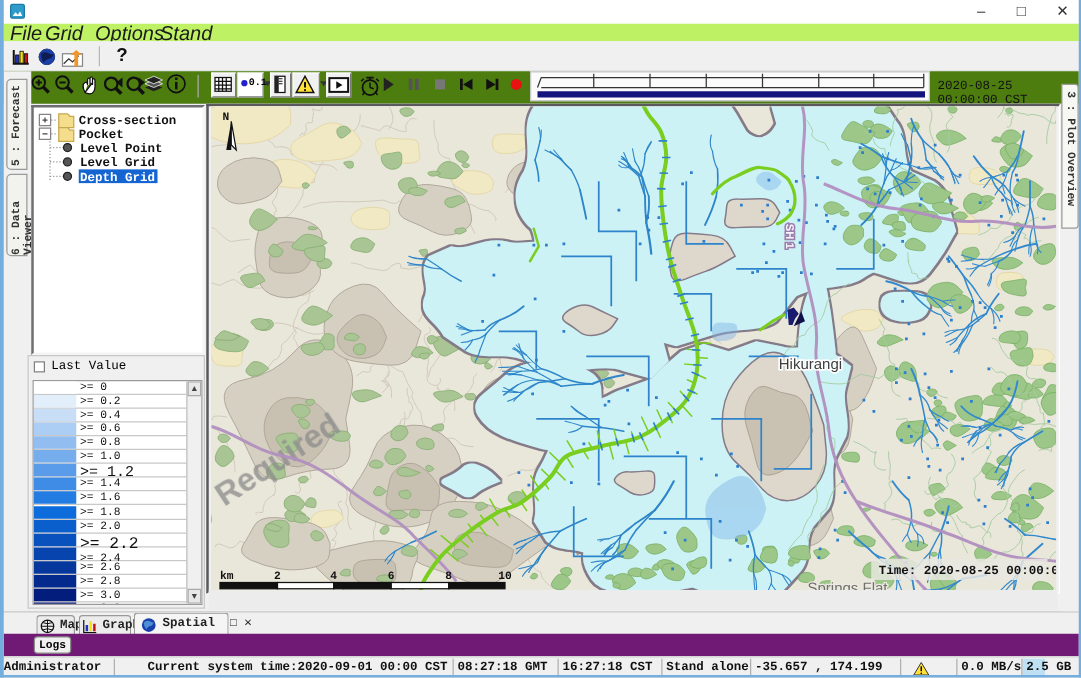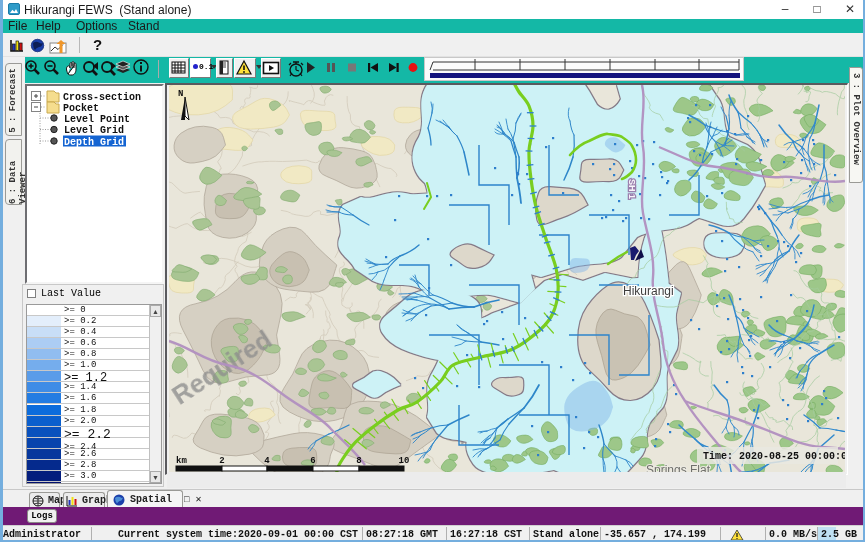--- a/index.html
+++ b/index.html
@@ -4,24 +4,24 @@
 html,body { width:865px; height:542px; overflow:hidden; }
 body { position:relative; font-family:"Liberation Sans",sans-serif; background:#f0f0f0; }
 .abs { position:absolute; }
 .mono { font-family:"Liberation Mono",monospace; }
 #wborder { left:0; top:0; width:865px; height:542px; border-left:3px solid #74aede; border-right:2px solid #74aede; border-bottom:2px solid #74aede; pointer-events:none; z-index:50; }
 #titlebar { left:0; top:0; width:865px; height:19px; background:#fff; }
 #title-ic { left:8px; top:3px; width:12px; height:12px; background:#2e9bc8; border:1px solid #1a7ba8; border-radius:2px; }
 #title-ic:before { content:""; position:absolute; left:1px; top:5px; width:8px; height:4px; background:#fff; clip-path:polygon(0 100%,30% 20%,55% 70%,75% 0,100% 100%); }
 #titletext { left:24px; top:3px; font-size:12px; color:#1a1a1a; }
 .winbtn { top:0px; width:30px; height:19px; color:#333; font-size:12px; text-align:center; line-height:18px; }
-#menubar { left:3px; top:19px; width:860px; height:14px; background:#14b8a6; font-size:12px; color:#1a1a1a; }
+#menubar { left:3px; top:19px; width:860px; height:14px; background:#bef264; font-size:16px; color:#1a1a1a;font-style:italic; }
 #menubar span { position:absolute; top:0px; }
 #toolbar1 { left:3px; top:33px; width:860px; height:24px; background:#f0f0f0; border-bottom:1px solid #e2e2e2; }
-#toolbar2 { left:3px; top:57px; width:860px; height:26px; background:#14b8a6; }
+#toolbar2 { left:3px; top:57px; width:860px; height:26px; background:#4d7c0f; }
 #mainpanel { left:165px; top:83px; width:683px; height:392px; background:#f0f0f0; border-top:2px solid #5a5a5e; border-left:2px solid #5a5a5e; border-right:1px solid #fff; border-bottom:1px solid #fff; }
 #mapwrap { left:169px; top:85px; width:676px; height:387px; overflow:hidden; background:#e9e6da; }
 #belowmap { left:167px; top:472px; width:679px; height:16px; background:#ececec; }
 #treepanel { left:25px; top:84px; width:139px; height:200px; background:#fff; border:2px solid; border-color:#6e6e72 #f5f5f5 #f5f5f5 #6e6e72; }
 #legendpanel { left:22px; top:284px; width:142px; height:203px; background:#f0f0f0; border:1px solid #c8c8c8; }
 #lefttabs { left:3px; top:57px; width:22px; height:432px; background:#f0f0f0; }
 .vtab { position:absolute; left:2px; width:17px; background:#f2f2ee; border:1px solid #9a9a96; border-radius:4px 0 0 4px; }
 .vtab span { position:absolute; left:2px; top:4px; writing-mode:vertical-rl; transform:rotate(180deg); font-family:"Liberation Mono",monospace; font-size:9px; font-weight:bold; color:#333; letter-spacing:0px; }
 #righttabs { left:848px; top:83px; width:15px; height:406px; background:#f0f0f0; }
 .rtab { position:absolute; left:1px; top:-17px; width:14px; height:116px; background:#f7f7f3; border:1px solid #9a9a96; border-radius:0 3px 3px 0; }
@@ -30,29 +30,28 @@
 .btab { position:absolute; top:2px; height:16px; background:#ececec; border:1px solid #9a9a96; border-bottom:none; border-radius:3px 3px 0 0; font-size:10px; font-weight:bold; font-family:"Liberation Mono",monospace; color:#222; padding:2px 4px 0 18px; }
 #logsrow { left:3px; top:507px; width:860px; height:18px; background:#701a75; }
 #logsbtn { left:24px; top:2px; width:30px; height:14px; background:#f0f0f0; border:1px solid #8a8a86; border-radius:3px; font-size:9px; font-weight:bold; font-family:"Liberation Mono",monospace; text-align:center; line-height:13px; }
 #statusbar { left:0px; top:525px; width:865px; height:17px; background:#f0f0f0; border-top:1px solid #d0d0d0; font-family:"Liberation Mono",monospace; font-size:10px; font-weight:bold; color:#111; }
 .scell { position:absolute; top:1px; height:15px; border-left:1px solid #b0b0b0; padding:2px 0 0 3px; white-space:nowrap; overflow:hidden; }
 .tbtn { position:absolute; border:1px solid; border-color:#fdfdfd #7a7a7a #7a7a7a #fdfdfd; background:#f0f0f0; }
 </style></head><body>
 
 <div class="abs" id="titlebar">
   <div class="abs" id="title-ic"></div>
-  <div class="abs" id="titletext">Hikurangi FEWS&nbsp; (Stand alone)</div>
   <div class="abs winbtn" style="left:770px;">–</div>
   <div class="abs winbtn" style="left:802px;">□</div>
   <div class="abs winbtn" style="left:835px;">✕</div>
 </div>
 
 <div class="abs" id="menubar">
   <span style="left:5px;">File</span>
-    <span style="left:33px;">Help</span>
+    <span style="left:33px;">Grid</span>
   <span style="left:73px;text-align:right;">Options</span>
     <span style="left:125px;">Stand</span>
 </div>
 
 <div class="abs" id="toolbar1">
   <svg class="abs" style="left:5px;top:5px" width="95" height="16" viewBox="0 0 95 16">
     <g transform="translate(2,1)">
       <rect x="0" y="0" width="13" height="13" fill="none"></rect>
       <path d="M1,1 L1,12 L13,12" stroke="#111" stroke-width="1.6" fill="none"></path>
       <rect x="2.5" y="5" width="2.6" height="6.5" fill="#2233bb" stroke="#111" stroke-width="0.7"></rect>
@@ -169,20 +168,21 @@
   </svg>
   <div class="abs" style="left:421px;top:0px;width:320px;height:24px;background:#fbfbfb;border:1px solid #c8c8c8">
     <svg width="318" height="22" viewBox="0 0 318 22">
       <path d="M8,4 L314,4 M8,12 L314,12 M8,4 L5,12" stroke="#333" stroke-width="1" fill="none"></path>
       <g stroke="#333" stroke-width="1">
         <path d="M50,1 V12 M95,1 V12 M140,1 V12 M185,1 V12 M230,1 V12 M274,1 V12 M314,1 V12"></path>
       </g>
       <rect x="5" y="15" width="310" height="5" fill="#14147e"></rect>
     </svg>
   </div>
+  <div class="abs mono" style="left:747px;top:7px;font-size:10px;color:#111">2020-08-25 00:00:00 CST</div>
 </div>
 
 <div class="abs" id="lefttabs">
   <div class="vtab" style="top:6px;height:73px;">
       <span>5 : Forecast</span>
     </div>
   <div class="vtab" style="top:82px;height:66px;">
       <span>6 : Data Viewer</span>
     </div>
 </div>

